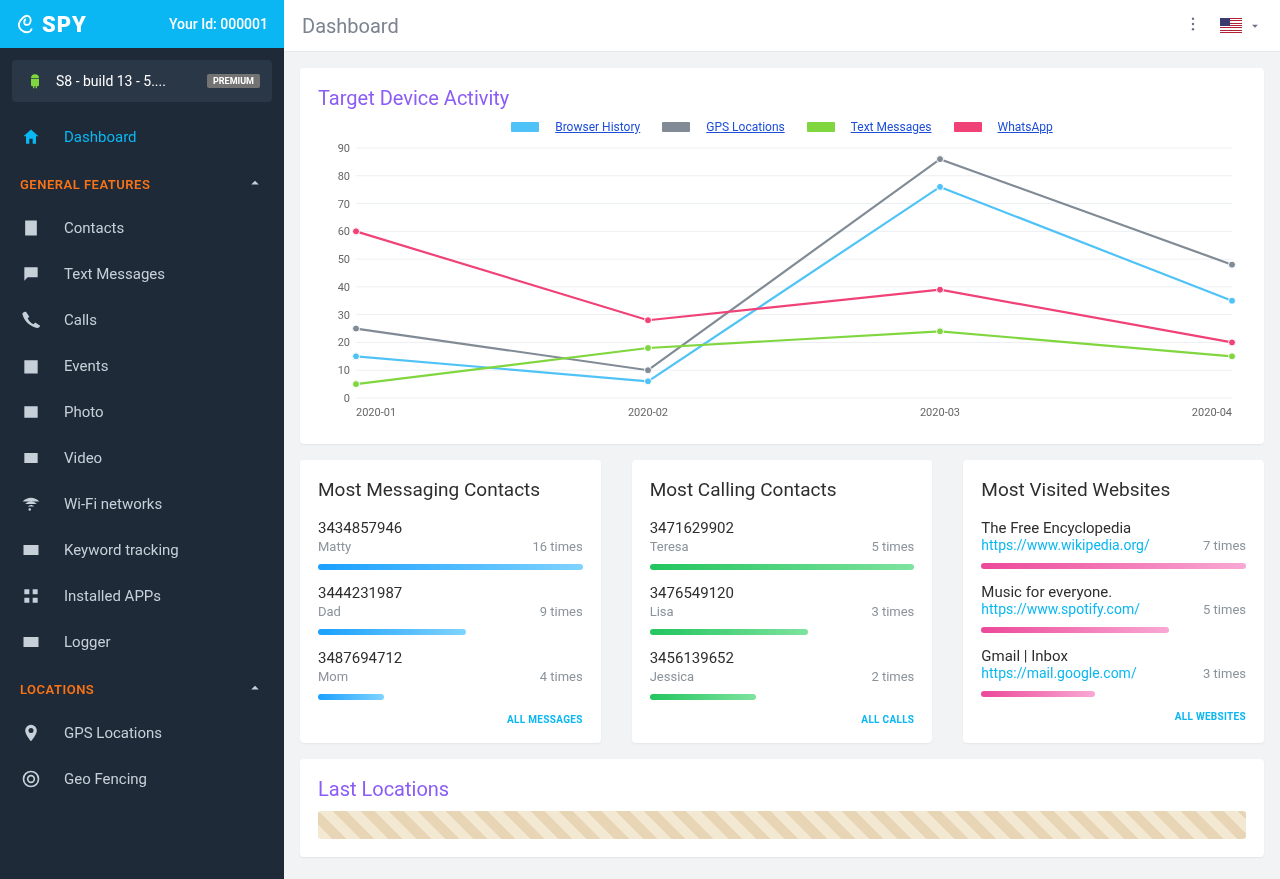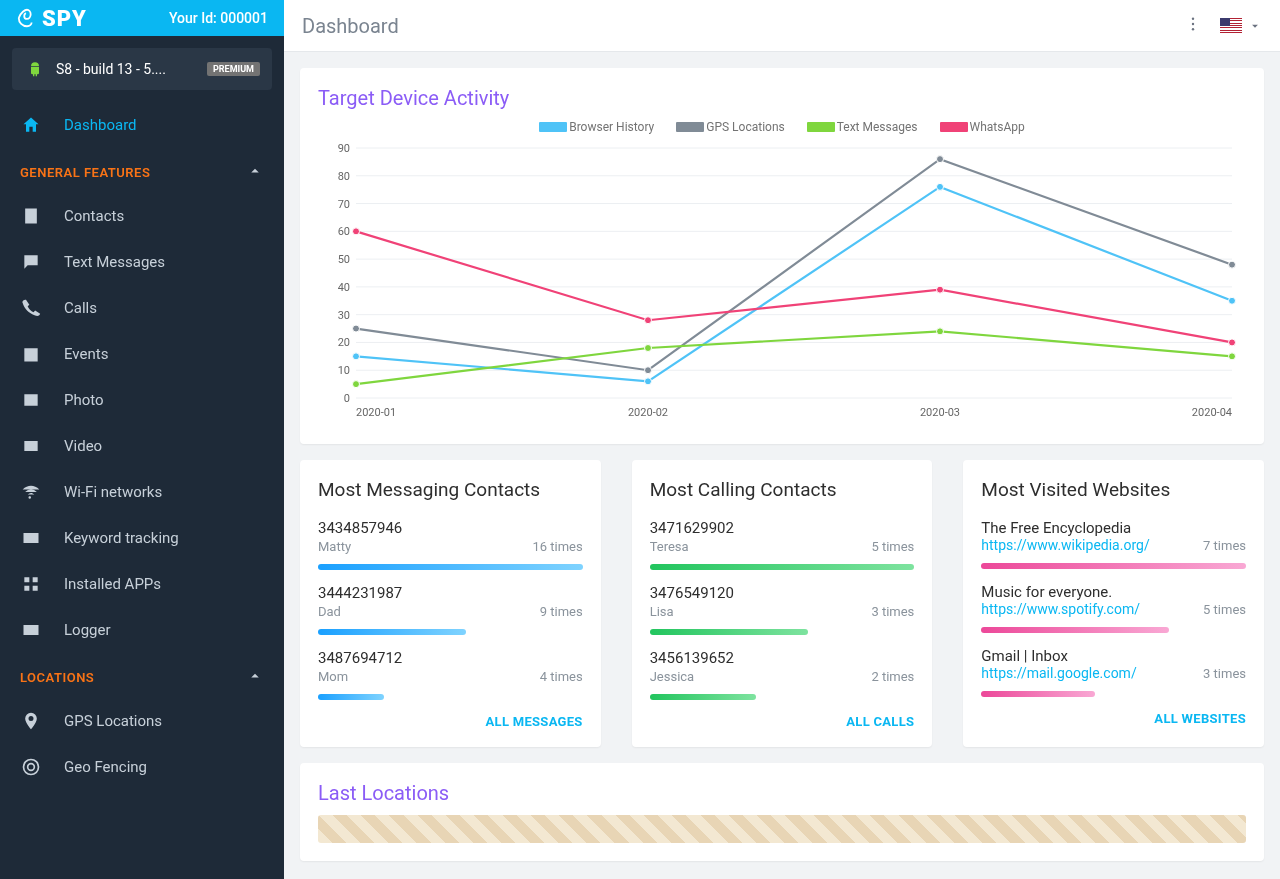--- a/index.html
+++ b/index.html
@@ -1,21 +1,21 @@
 <!DOCTYPE html>
 <html><head>
 <meta charset="utf-8">
 <style>
 * { box-sizing: border-box; margin: 0; padding: 0; }
 body { font-family: -apple-system, BlinkMacSystemFont, "Segoe UI", Roboto, Arial, sans-serif; background: #f1f3f5; width: 1280px; height: 879px; overflow: hidden; }
 .layout { display: flex; height: 100%; }
 
 
 .sidebar { width: 284px; background: #1e2a38; color: #c7d0d9; display: flex; flex-direction: column; flex-shrink: 0; }
-.sidebar-top { height: 36px; background: #0ab7f2; display: flex; align-items: center; justify-content: space-between; padding: 0 16px; color: #fff; }
+.sidebar-top { height: 48px; background: #0ab7f2; display: flex; align-items: center; justify-content: space-between; padding: 0 16px; color: #fff; }
 .logo { font-weight: 900; font-size: 22px; letter-spacing: 1px; display: flex; align-items: center; }
 .logo svg { margin-right: 4px; }
 .your-id { font-size: 14px; font-weight: 500; }
 .device-row { margin: 12px; padding: 10px 12px; background: #2a3746; border-radius: 4px; display: flex; align-items: center; gap: 10px; }
 .device-name { color: #fff; font-size: 14px; flex: 1; white-space: nowrap; overflow: hidden; text-overflow: ellipsis; }
 .badge-premium { background: #737373; color: #fff; font-size: 9px; font-weight: 700; padding: 2px 6px; border-radius: 2px; }
 .nav { padding: 0 0 20px; overflow-y: auto; }
 .nav-item { display: flex; align-items: center; padding: 12px 20px; gap: 22px; font-size: 15px; cursor: pointer; }
 .nav-item.active { color: #0ab7f2; }
 .nav-group-header { display: flex; align-items: center; justify-content: space-between; padding: 14px 20px 10px; font-size: 13px; font-weight: 600; letter-spacing: .5px; color: #f97316; }
@@ -23,38 +23,38 @@
 
 
 .main { flex: 1; display: flex; flex-direction: column; min-width: 0; }
 .topbar { height: 52px; background: #fff; border-bottom: 1px solid #e5e8eb; display: flex; align-items: center; justify-content: space-between; padding: 0 18px; }
 .page-title { font-size: 20px; color: #7a8490; font-weight: 400; }
 .topbar-right { display: flex; align-items: center; gap: 18px; }
 .content { padding: 16px; overflow-y: auto; display: flex; flex-direction: column; gap: 16px; }
 .card { background: #fff; border-radius: 4px; box-shadow: 0 1px 2px rgba(0,0,0,.06); padding: 18px; }
 .card-title { font-size: 20px; font-weight: 400; color: #8b5cf6; margin-bottom: 10px; }
 .legend { display: flex; justify-content: center; gap: 22px; margin-bottom: 8px; }
-.legend-item { display: flex; align-items: center; gap: 2px; font-size: 12px; color: #737373; }
+.legend-item { display: flex; align-items: center; gap: 16px; font-size: 12px; color: #1d4ed8; text-decoration: underline; }
 .legend-swatch { width: 28px; height: 10px; border-radius: 1px; }
 .chart-svg { width: 100%; height: 280px; }
 
 
 .grid3 { display: grid; grid-template-columns: 1fr 1fr 1fr; gap: 31px; }
 .mini-title { font-size: 19px; color: #2e2e2e; font-weight: 400; margin-bottom: 18px; }
 .rank-item { margin-bottom: 14px; }
 .rank-row { display: flex; justify-content: space-between; align-items: flex-end; }
 .rank-left .ln1 { font-size: 15px; color: #2e2e2e; }
 .rank-left .ln2 { font-size: 13px; color: #8a939c; margin-top: 2px; }
 .rank-link { font-size: 14px; color: #0ab7f2; }
 .rank-count { font-size: 13px; color: #8a939c; white-space: nowrap; margin-left: 10px; }
 .bar-track { height: 6px; border-radius: 3px; margin-top: 10px; }
 .bar-blue { background: linear-gradient(90deg, #1aa0ff, #7fd3ff); }
 .bar-green { background: linear-gradient(90deg, #22c55e, #7ee39f); }
 .bar-pink { background: linear-gradient(90deg, #ec4899, #f9a8d4); }
-.card-footer { text-align: right; font-size: 13px; font-weight: 700; color: #0ab7f2; letter-spacing: .3px; cursor: pointer; margin-top: 6px; }
+.card-footer { text-align: right; font-size: 10px; font-weight: 700; color: #0ab7f2; letter-spacing: .3px; cursor: pointer; margin-top: 6px; }
 .flag { width: 22px; height: 15px; display: inline-block; position: relative; background: linear-gradient(#b22234 0 7.7%, #fff 7.7% 15.4%, #b22234 15.4% 23.1%, #fff 23.1% 30.8%, #b22234 30.8% 38.5%, #fff 38.5% 46.2%, #b22234 46.2% 53.8%, #fff 53.8% 61.5%, #b22234 61.5% 69.2%, #fff 69.2% 76.9%, #b22234 76.9% 84.6%, #fff 84.6% 92.3%, #b22234 92.3% 100%); }
 .flag::before { content: ""; position: absolute; left: 0; top: 0; width: 44%; height: 53.8%; background: #3c3b6e; }
 </style>
 </head>
 <body>
 
 <div class="layout">
   <aside class="sidebar">
     <div class="sidebar-top">
       <div class="logo">

